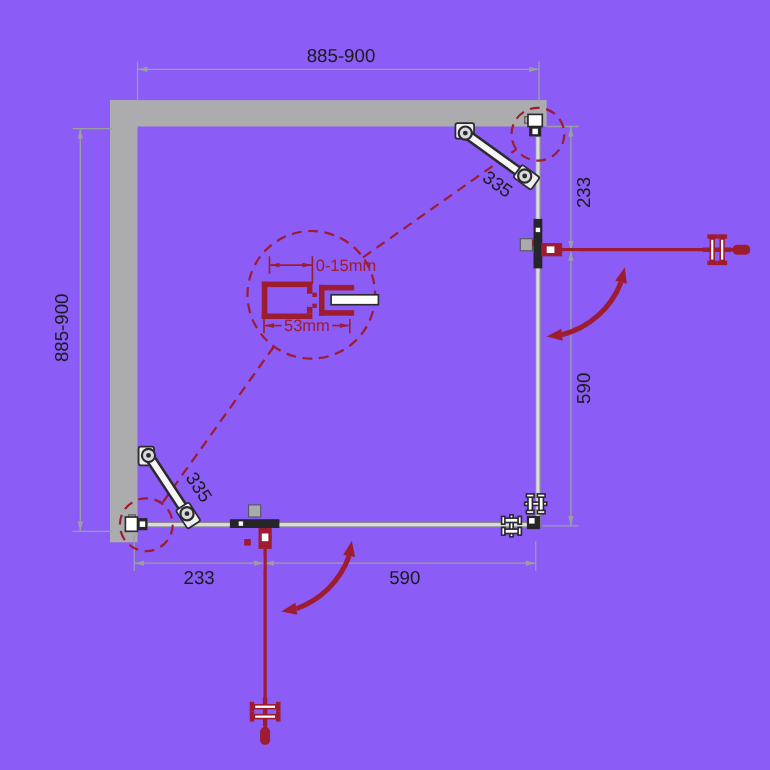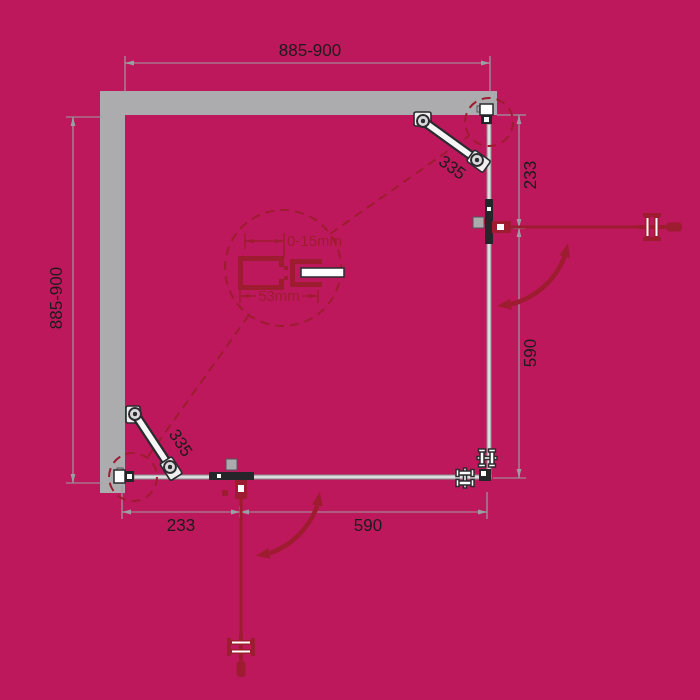--- a/index.html
+++ b/index.html
@@ -1,16 +1,16 @@
 <!DOCTYPE html>
 <html><head>
 <meta charset="utf-8">
 <style>
   html,body{margin:0;padding:0;background:#fff;}
-  .stage{width:700px;height:700px;position:relative;background:#be185d;overflow:hidden;}
+  .stage{width:700px;height:700px;position:relative;background:#8b5cf6;overflow:hidden;}
   svg{display:block;}
   
   .wall       {fill:#ACACAE;}
   .glass      {fill:#DCDCDE;stroke:#8A8A8C;stroke-width:1;}
   .dim        {stroke:#9B9FA2;stroke-width:1.2;fill:none;}
   .dim-arrow  {fill:#9B9FA2;}
   .dim-label  {font:17px "Liberation Sans", sans-serif;fill:#1B1B1B;}
   .strut-out  {stroke:#2B2B2F;stroke-width:10;stroke-linecap:round;}
   .strut-in   {stroke:#F6F6F6;stroke-width:5.5;stroke-linecap:round;}
   .mount      {fill:#EFEFEF;stroke:#2B2B2F;stroke-width:1.6;}

